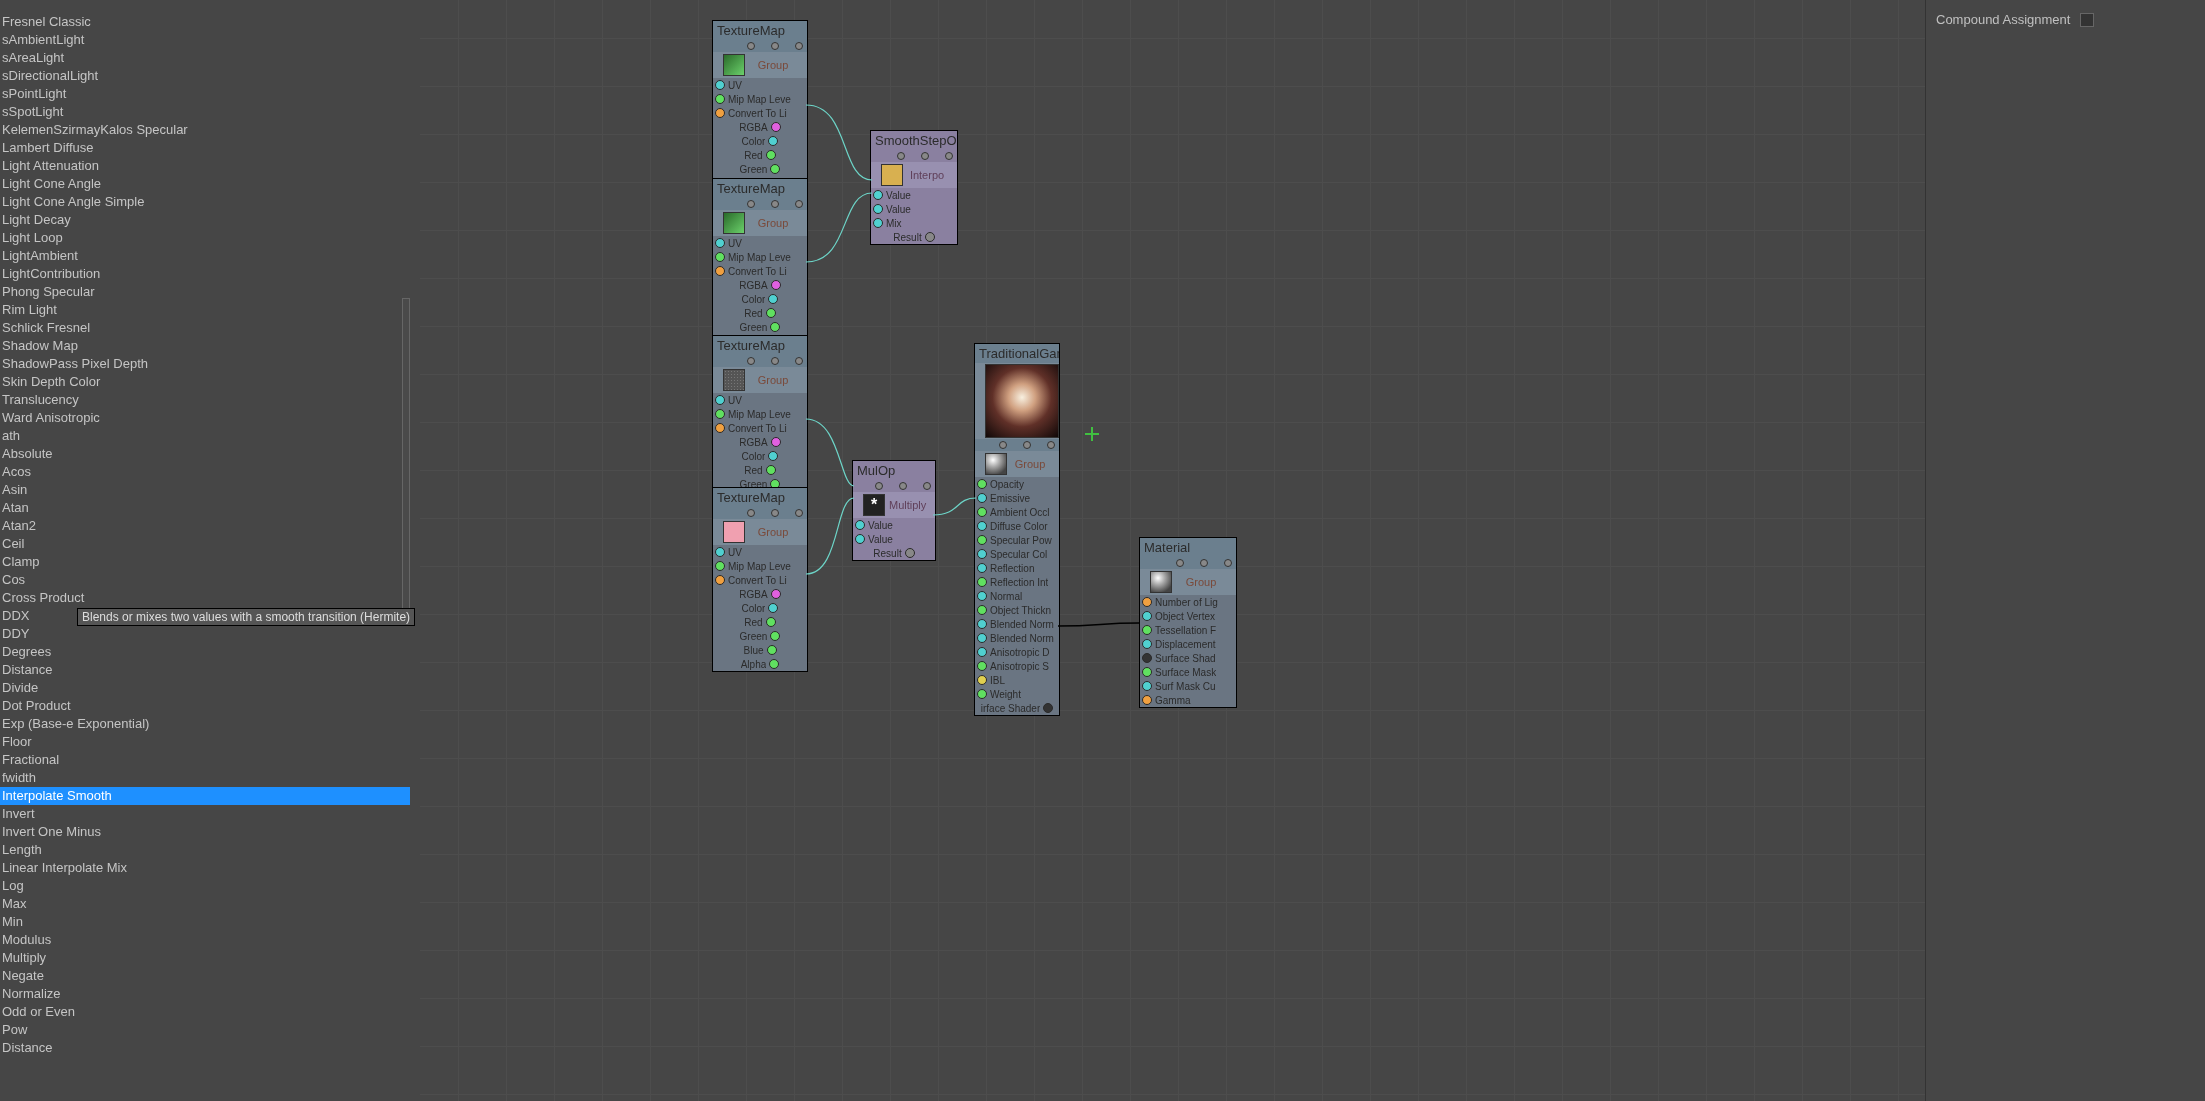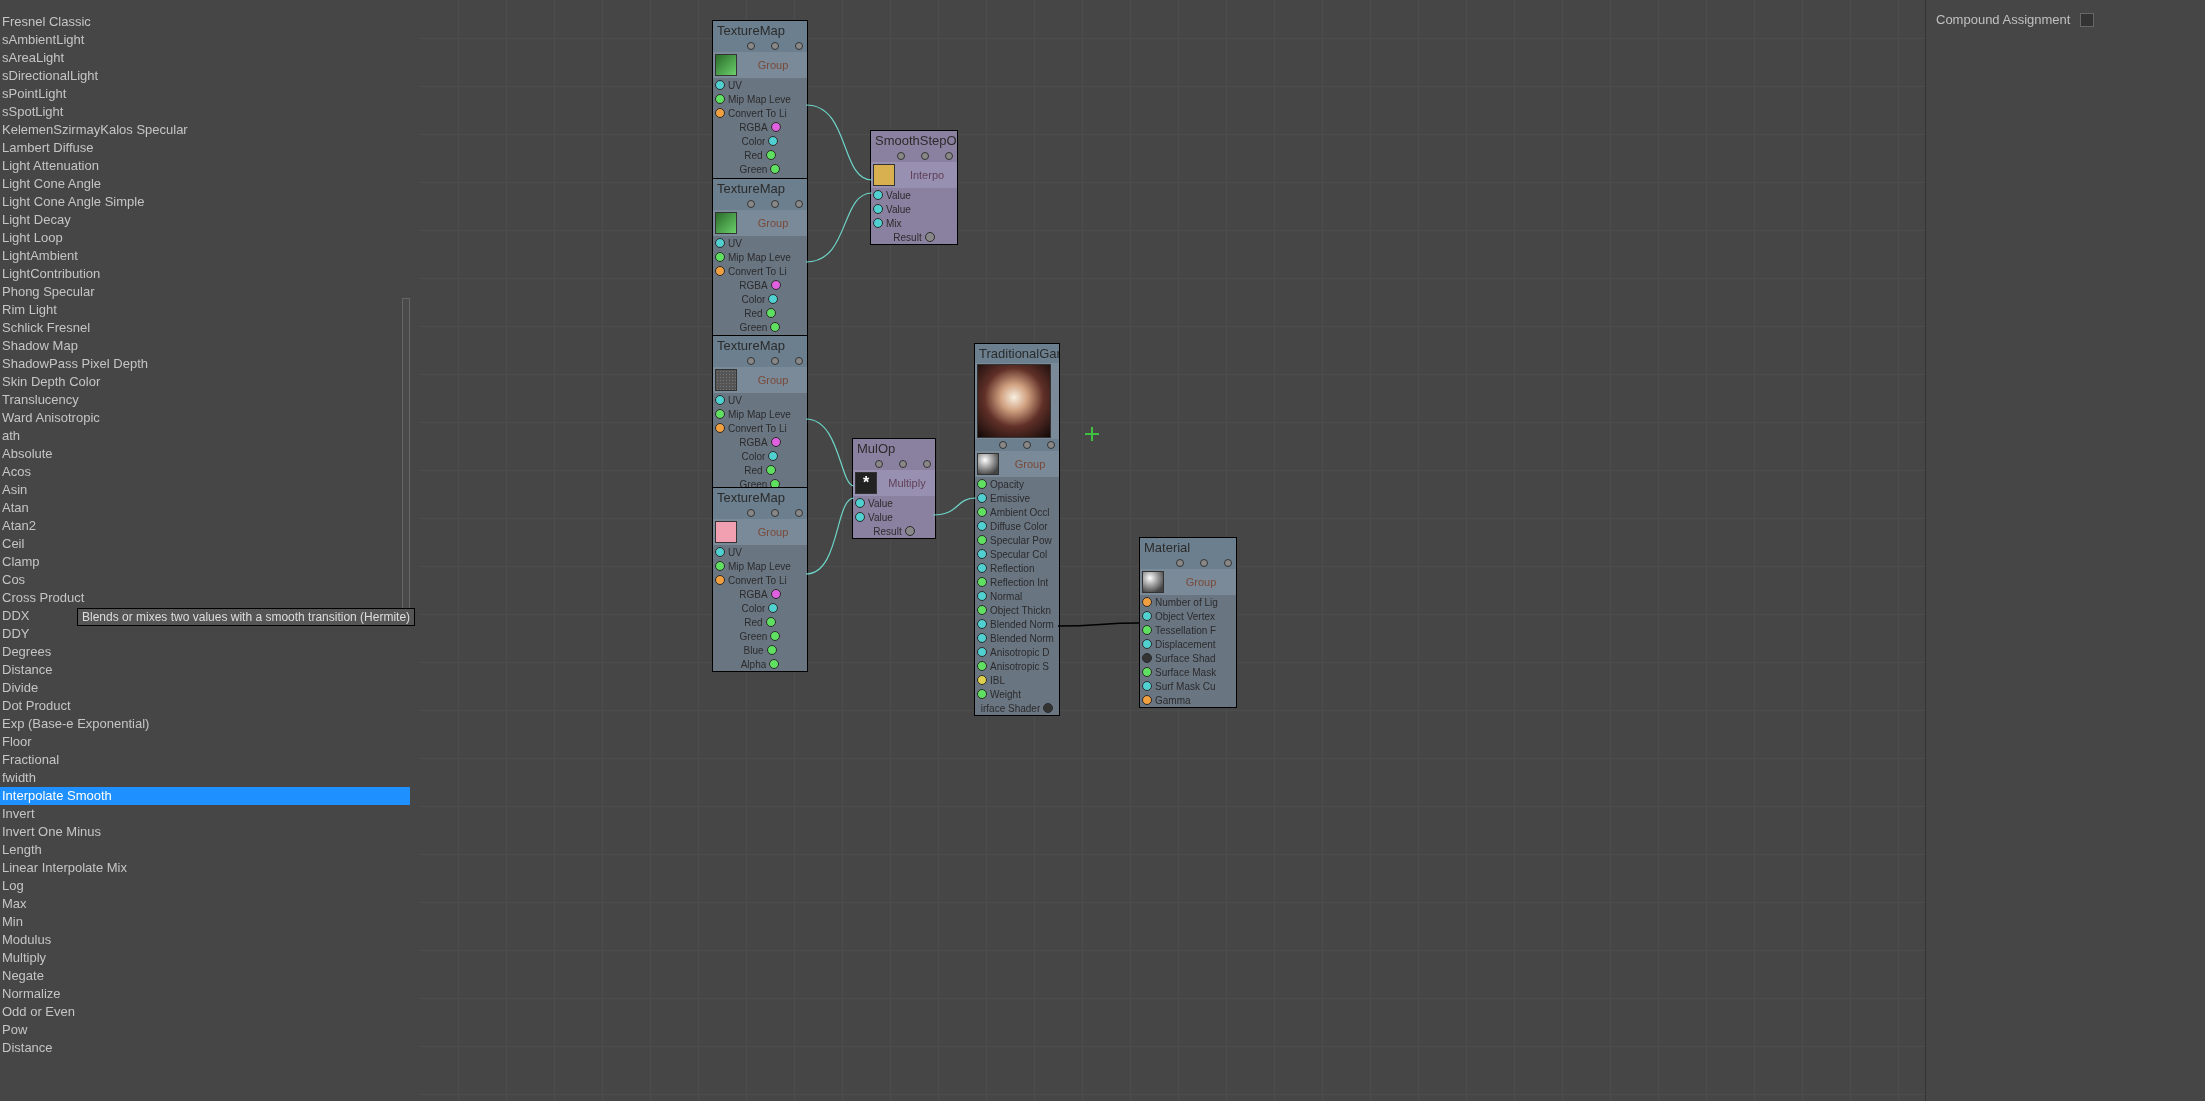--- a/index.html
+++ b/index.html
@@ -9,21 +9,21 @@
 #left-list li{padding:0 2px;color:#c5c5c5;white-space:nowrap;cursor:pointer}
 #left-list li.sel{background:#1e90ff;color:#fff}
 #vscroll{position:absolute;right:0;top:285px;width:8px;height:320px;border:1px solid #666;background:#4a4a4a}
 #tooltip{position:absolute;left:77px;top:608px;background:#555;border:1px solid #000;color:#ddd;padding:1px 4px;font-size:12px;z-index:20}
 .grid{position:absolute;left:420px;top:0;right:280px;bottom:0;background-image:linear-gradient(#4d4d4d 1px,transparent 1px),linear-gradient(90deg,#4d4d4d 1px,transparent 1px);background-size:48px 48px;background-position:-10px -10px}
 #right-panel{position:absolute;right:0;top:0;width:280px;height:100%;background:#464646;border-left:1px solid #333;padding:12px 10px}
 #right-panel .row{display:flex;align-items:center;gap:10px;color:#c0c0c0}
 #right-panel .chk{width:14px;height:14px;background:#333;border:1px solid #666}
 .node{position:absolute;background:#84cc16;border:1px solid #000;font-size:11px;color:#2b2b2b}
 .n-title{background:#6b7f8e;padding:2px 4px;color:#2b2b2b;font-weight:normal;white-space:nowrap;overflow:hidden}
-.n-head{display:flex;align-items:center;gap:4px;background:#7a8a98;padding:2px;height:26px}
+.n-head{display:flex;align-items:center;gap:4px;background:#7a8a98;padding:10px;height:26px}
 .n-head-big{height:76px}
 .n-icon{width:22px;height:22px;background:#5a5a5a;border:1px solid #333;flex-shrink:0;display:flex;align-items:center;justify-content:center;color:#fff;font-size:16px;font-weight:bold}
 .n-icon.big{width:74px;height:74px}
 .n-grp{flex:1;color:#7a4a3a;text-align:center;font-size:11px}
 .n-pin-area{background:#6a7582}
 .n-foot{background:#6a7582}
 .prow{display:flex;align-items:center;height:14px;padding:0 2px;position:relative}
 .prow.l{justify-content:flex-start}
 .prow.r{justify-content:center}
 .dot{width:10px;height:10px;border-radius:50%;border:1px solid #2a2a2a;position:relative;flex-shrink:0}
@@ -300,21 +300,21 @@
         <div class="dot in c-cyn"></div>
         <span class="plbl">Mix</span>
       </div>
     <div class="prow r">
         <span class="plbl">Result</span>
         <div class="dot out c-gry"></div>
       </div>
   </div>
 </div>
 
-<div class="node" style="left:852px;top:438px;width:84px;background:#be185d">
+<div class="node" style="left:852px;top:460px;width:84px;background:#be185d">
   <div class="n-title" style="background:#8a80a0">MulOp</div>
   <div class="top-dots" style="background:#8a80a0">
       <div class="td"></div>
       <div class="td"></div>
       <div class="td"></div>
     </div>
   <div class="n-head" style="background:#9890b0">
     <div class="n-icon" style="background:#222">*</div>
     <div class="n-grp" style="color:#60405a">Multiply</div>
   </div>

